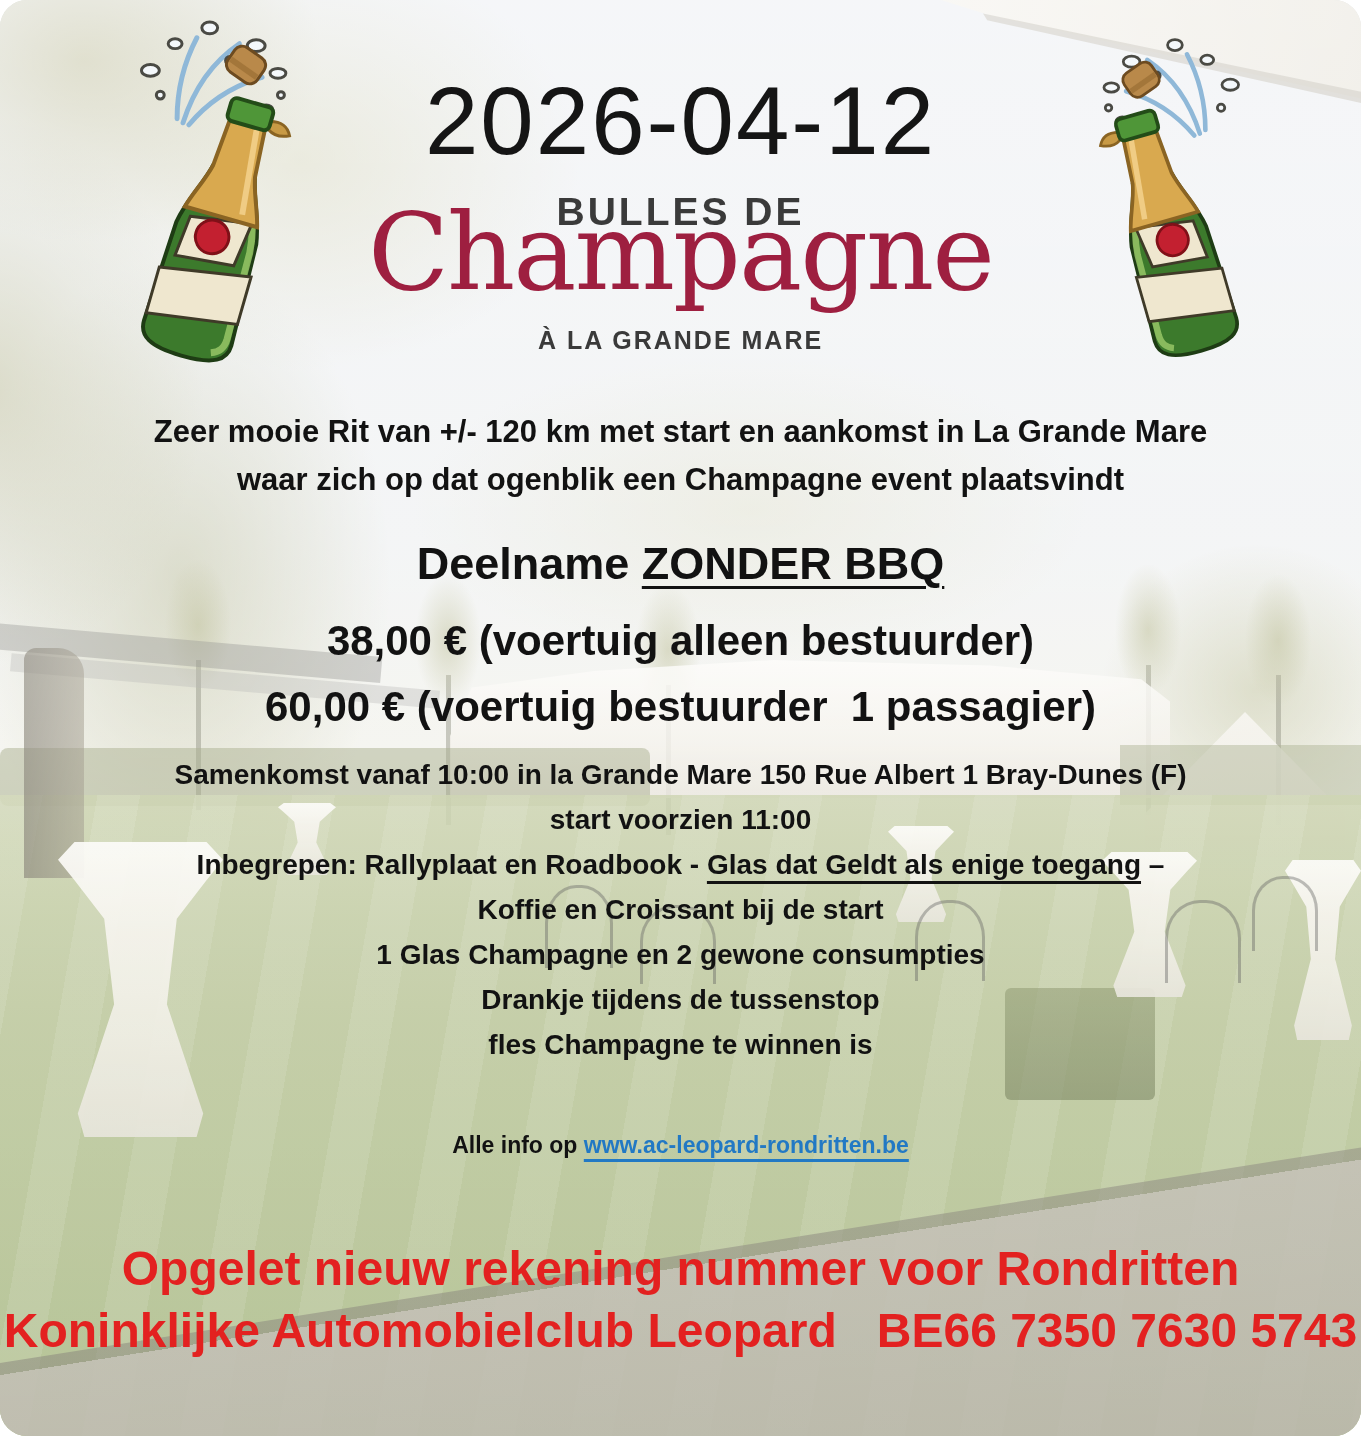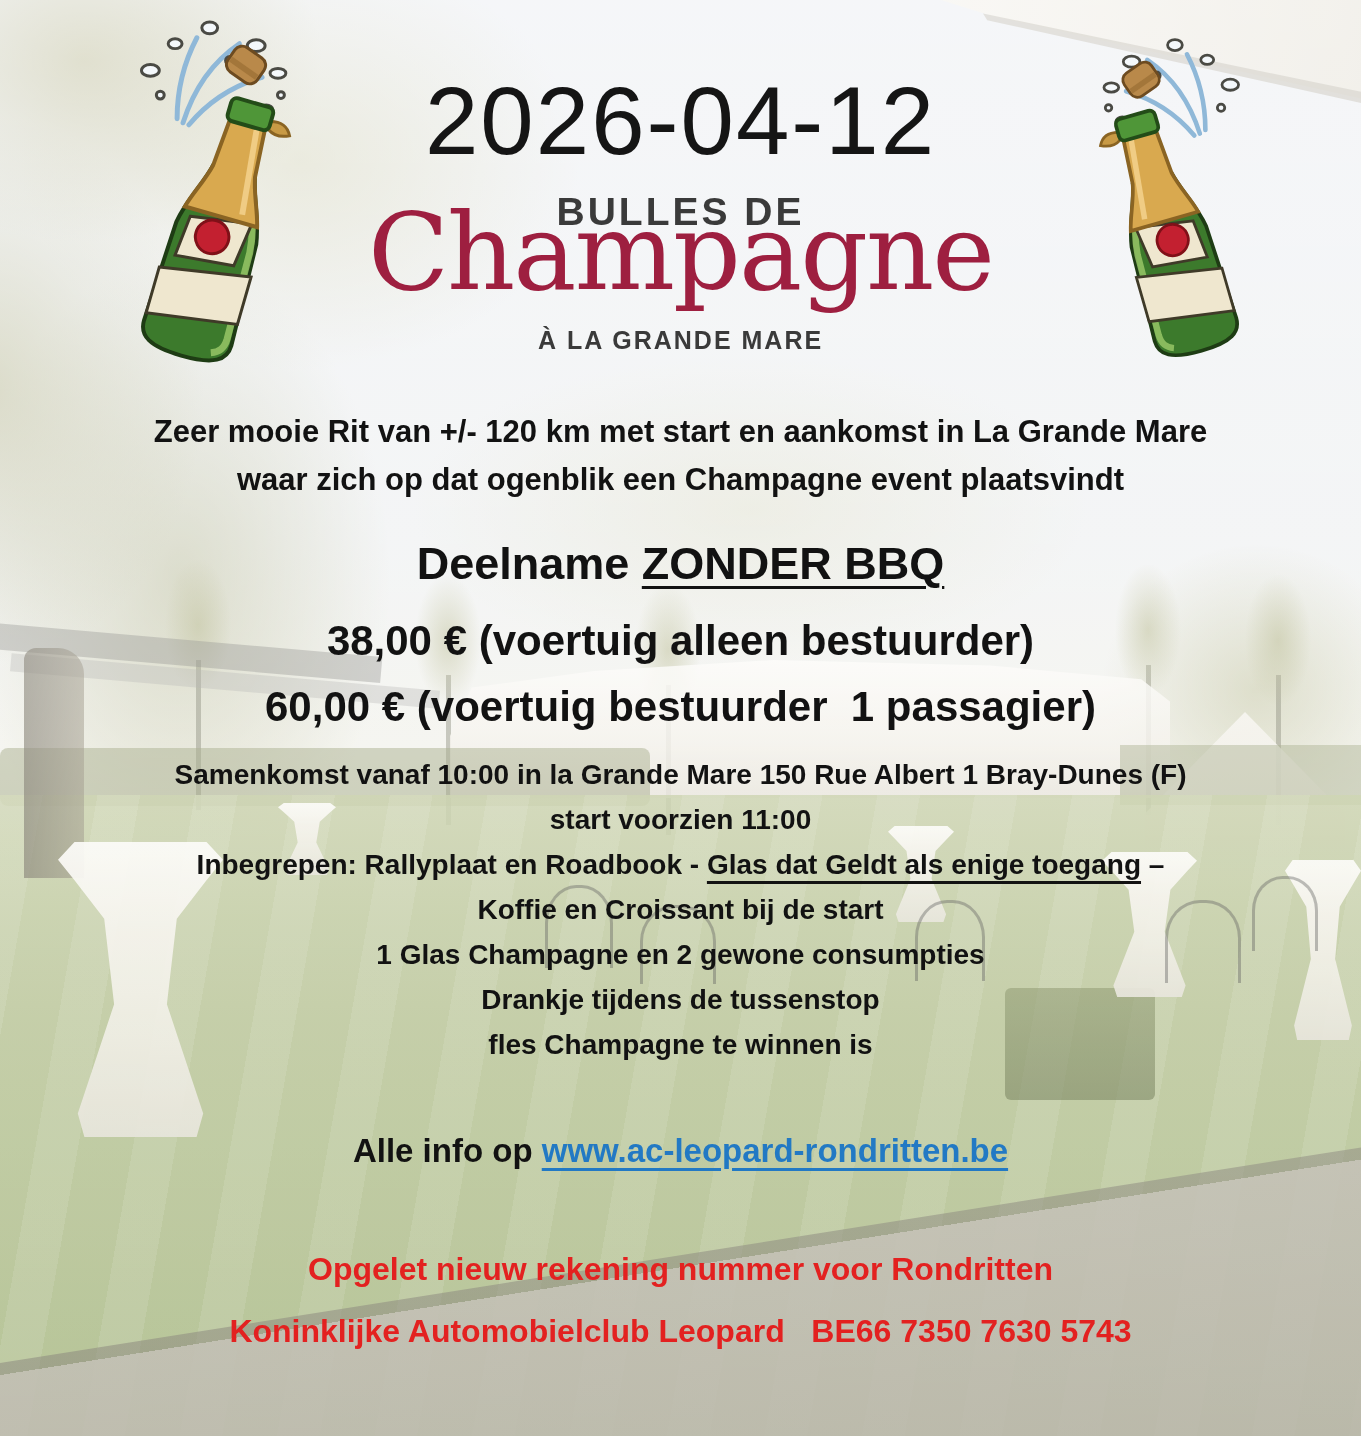--- a/index.html
+++ b/index.html
@@ -1,19 +1,19 @@
 <!DOCTYPE html>
 <html style="--c-accent_burgundy: #9e1f40; --c-heading_dark: #3a3a3a; --c-link_blue: #2279c4; --c-alert_red: #e32120;"><head>
 <meta charset="utf-8">
 <style>
   html,body { margin:0; padding:0; }
   .poster {
     position:relative; width:1361px; height:1436px; overflow:hidden;
     background:linear-gradient(180deg,#e9ecf1 0%,#edeff0 38%,#f1f1ea 52%,#e9ebdf 58%,#dfe4d0 64%,#dbe1cb 100%);
-    font-family:"Liberation Sans",sans-serif; color:#121212;
+    font-family:"Liberation Sans",sans-serif; color:#121212;border-radius:27px;
   }
   .bg, .bg * { position:absolute; }
   .bg { inset:0; }
 
   .foliage-left { left:-140px; top:-160px; width:800px; height:1000px;
     background:
       radial-gradient(ellipse 340px 260px at 28% 22%, rgba(176,174,126,.75), rgba(176,174,126,0) 70%),
       radial-gradient(ellipse 300px 380px at 16% 55%, rgba(168,168,118,.65), rgba(168,168,118,0) 72%),
       radial-gradient(ellipse 400px 300px at 55% 32%, rgba(198,196,150,.55), rgba(198,196,150,0) 70%),
       radial-gradient(ellipse 280px 430px at 40% 74%, rgba(160,162,110,.5), rgba(160,162,110,0) 75%);
@@ -82,22 +82,22 @@
   .txt { position:absolute; left:0; right:0; text-align:center; font-weight:700; z-index:5; }
   .txt div, .txt span, .txt a { white-space:pre; }
   .date   { top:66px;  font-size:96px; font-weight:400; letter-spacing:2px; color:#151515; }
   .brand-top    { top:190px; font-size:39px; letter-spacing:3px; color:var(--c-heading_dark,#3a3a3a); }
   .brand-name   { top:184px; font-size:106px; line-height:1.3; font-family:"DejaVu Serif",serif; font-weight:500; letter-spacing:-2px; color:var(--c-accent_burgundy,#9e1f40); }
   .brand-bottom { top:326px; font-size:25px; letter-spacing:2px; color:var(--c-heading_dark,#3a3a3a);text-align:center; }
   .intro   { top:408px; font-size:31px; line-height:48px; }
   .deelname{ top:538px; font-size:45px; }
   .prices  { top:608px; font-size:42px; line-height:66px; }
   .details { top:752px; font-size:28px; line-height:45px; }
-  .info    { top:1132px; font-size:33px; }
-  .footer  { top:1238px; font-size:32px; line-height:62px; color:var(--c-alert_red,#e32120); }
+  .info    { top:1132px; font-size:23px; }
+  .footer  { top:1238px; font-size:48px; line-height:62px; color:var(--c-alert_red,#e32120); }
   .u  { text-decoration:underline; text-decoration-thickness:3px; text-underline-offset:7px; }
   .link { color:var(--c-link_blue,#2279c4); text-decoration:underline; text-decoration-thickness:3px; text-underline-offset:6px; cursor:pointer; }
 </style>
 </head>
 <body>
 
 <div class="poster">
 
   <div class="bg">
     <div class="foliage-left"></div>

